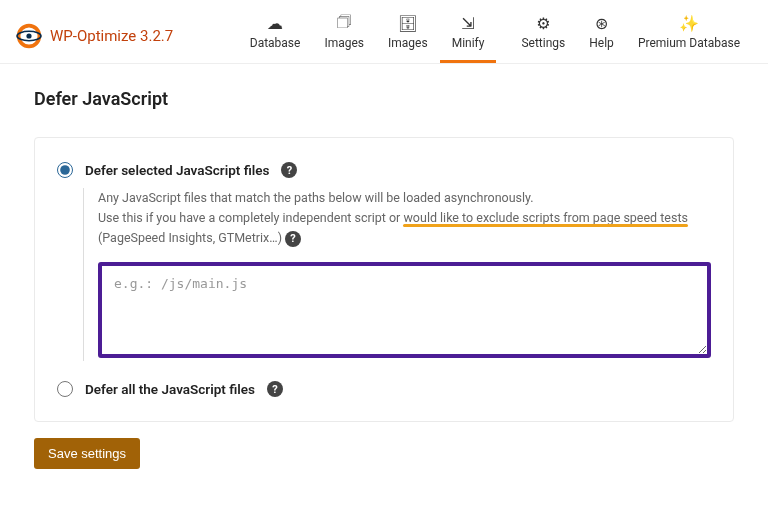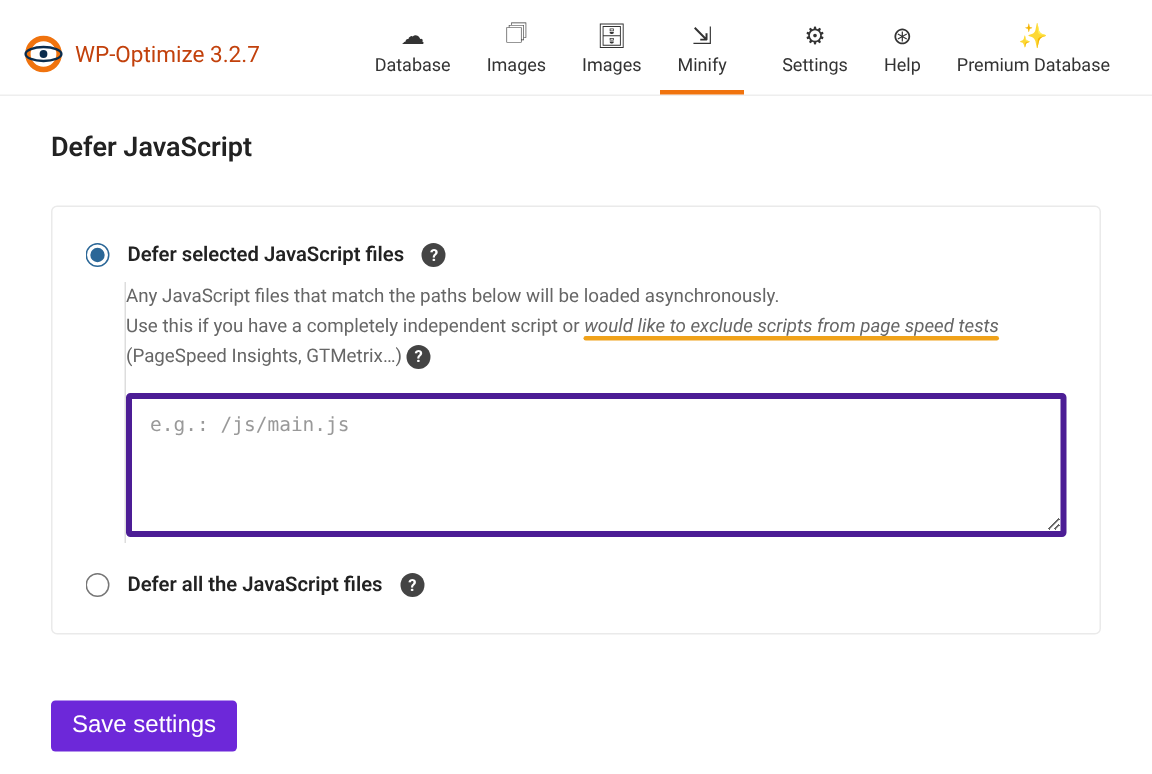--- a/index.html
+++ b/index.html
@@ -11,28 +11,28 @@
   .nav-item { display: flex; flex-direction: column; align-items: center; padding: 6px 12px 10px 12px; cursor: pointer; color: #333; font-size: 12px; gap: 4px; border-bottom: 3px solid transparent; }
   .nav-item.active { border-bottom-color: #f0730e; }
   .nav-sep { width: 1px; background: #ddd; margin: 4px 6px 10px 6px; }
   .nav-icon { font-size: 16px; height: 18px; display: flex; align-items: center; }
   .page { padding: 24px 34px; }
   h2 { font-size: 18px; font-weight: 600; color: #222; margin-bottom: 28px; }
   .panel { border: 1px solid #eaeaea; border-radius: 4px; background: #fff; padding: 24px 22px; }
   .radio-row { display: flex; align-items: center; gap: 12px; font-size: 13.5px; font-weight: 600; color: #222; }
   .radio-row + .desc-block { margin-top: 10px; }
   .help { display:inline-flex; width:16px; height:16px; border-radius:50%; background:#444; color:#fff; align-items:center; justify-content:center; font-size:11px; font-weight:700; }
-  .desc-block { margin-left: 26px; border-left: 1px solid #ddd; padding-left: 0; }
+  .desc-block { margin-left: 26px; border-left: 1px solid #ddd; padding-left: 14px; }
   .desc-text { font-size: 12.5px; color: #666; line-height: 1.6; position: relative; }
-  .underline-wrap { position: relative; display: inline; font-style: italic; }
+  .underline-wrap { position: relative; display: inline; }
   .underline { position:absolute; left:0; right:0; bottom:-2px; height:3px; background:#f0a21a; border-radius:2px; }
   .textarea { width: 100%; height: 96px; margin-top: 14px; border:4px solid #4c1d95; border-radius:3px; padding:10px 12px; font-family: Menlo, Consolas, monospace; font-size: 13px; color:#555; resize:both; }
   .textarea::placeholder { color:#999; }
   .radio-row.second { margin-top: 20px; }
-  .save-btn { margin-top: 44px; background:#6d28d9; color:#fff; border:none; padding:8px 14px; font-size:16px; border-radius:3px; cursor:pointer; }
+  .save-btn { margin-top: 16px; background:#a16207; color:#fff; border:none; padding:8px 14px; font-size:13px; border-radius:3px; cursor:pointer; }
   input[type=radio] { width:16px; height:16px; accent-color:#2b6797; }
 </style>
 </head>
 <body>
 
 <div class="topbar">
   <div class="brand">
     <svg class="logo-icon" viewBox="0 0 100 100">
       <circle cx="50" cy="50" r="40" fill="none" stroke="#f0730e" stroke-width="14"></circle>
       <ellipse cx="50" cy="50" rx="46" ry="18" fill="none" stroke="#0a2c4d" stroke-width="6"></ellipse>

